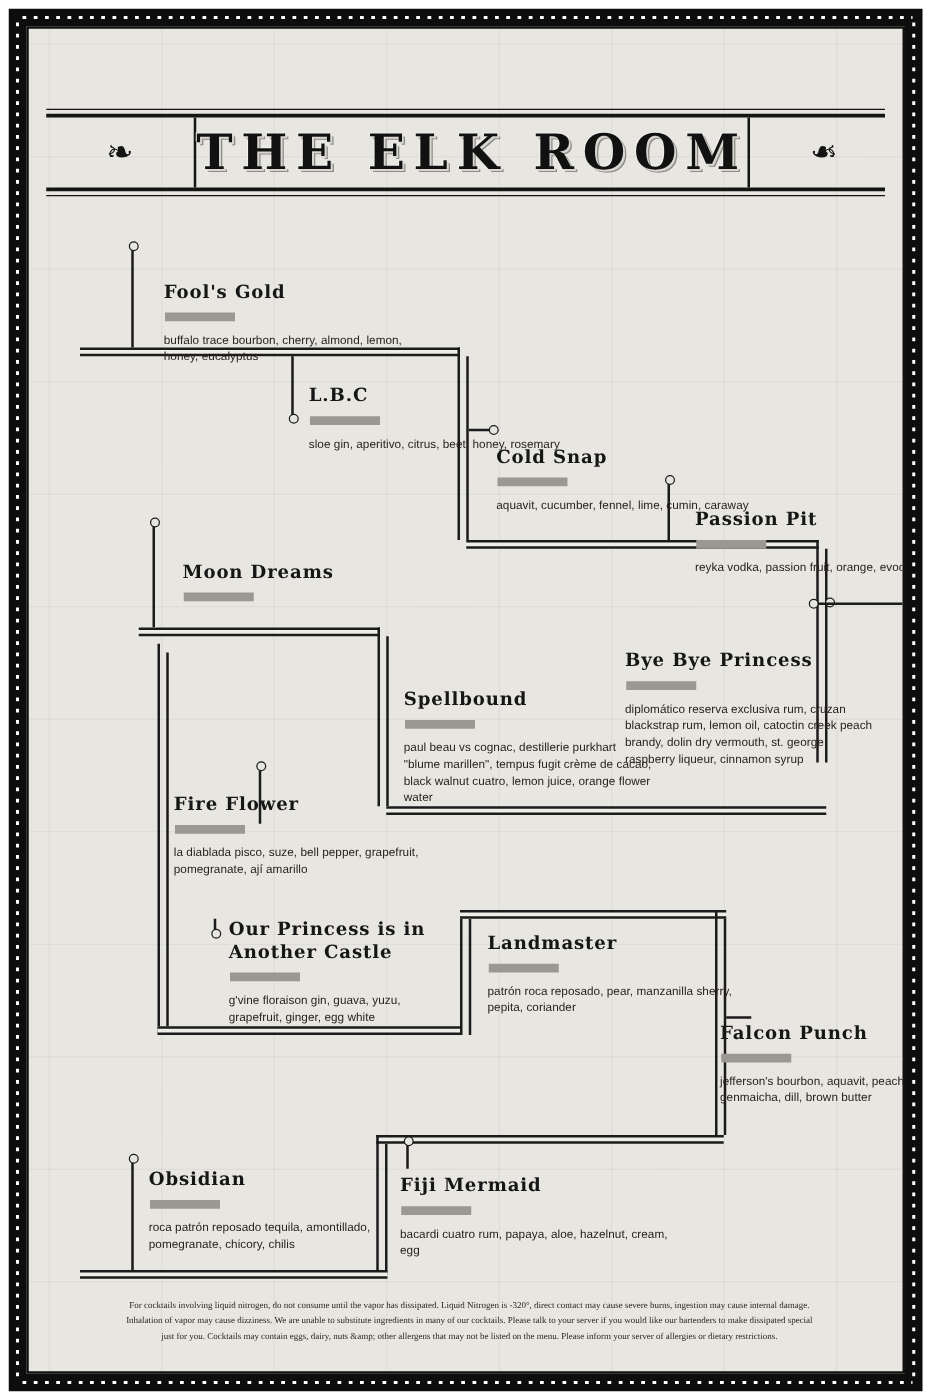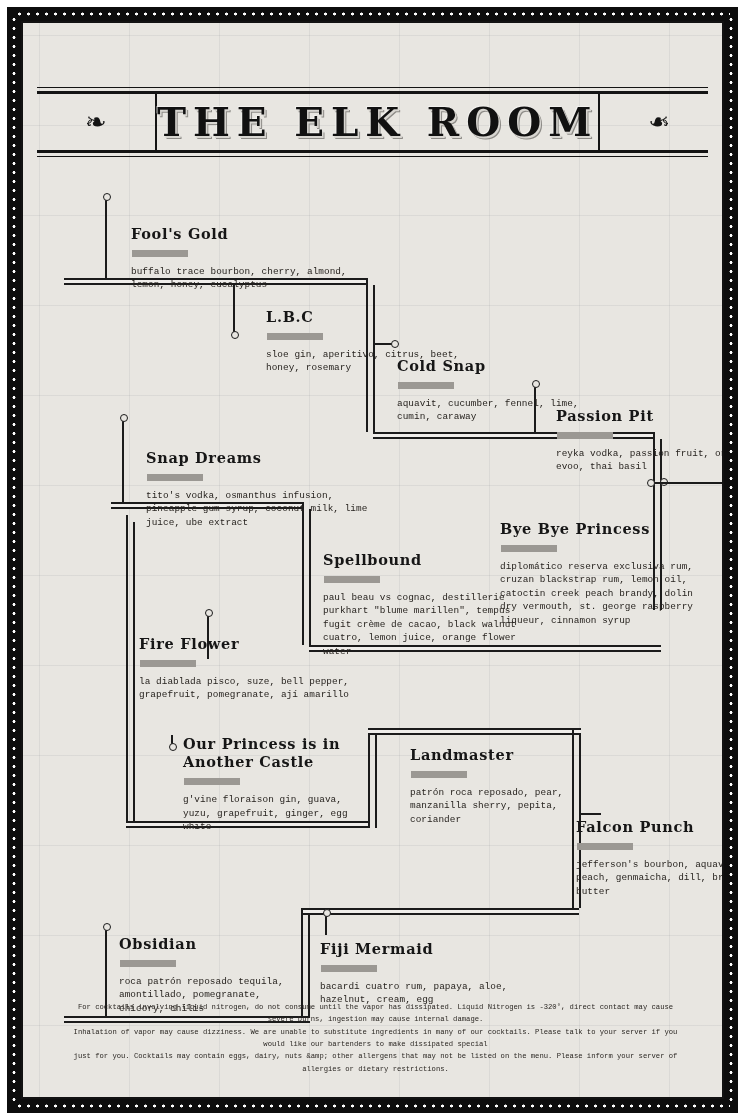--- a/index.html
+++ b/index.html
@@ -146,32 +146,32 @@
     color: #161616;
     line-height: 1.25;
     white-space: pre-line;
   }
   .price-bar {
     width: 56px; height: 7px;
     background: #9b9893;
     margin: 7px 0 8px 1px;
   }
   .ingredients {
-    font-family: Liberation Mono, monospace;
+    font-family: Liberation Sans, sans-serif;
     font-size: 9.4px;
     line-height: 1.42;
     color: #27231f;
     letter-spacing: .05px;
   }
 
   
   .footer {
     position: absolute; left: 50px; right: 44px; bottom: 22px;
     text-align: center;
-    font-family: Liberation Mono, monospace;
+    font-family: Liberation Serif, serif;
     font-size: 7.2px;
     line-height: 1.72;
     color: #2a2622;
   }
 </style>
 </head>
 <body>
 
 <div class="page">
   <div class="frame-outer">
@@ -245,21 +245,21 @@
         <div class="stem" style="left:82px; top:906px; height:91px;"></div>
         <div class="shelf" style="left:41px; top:993px; width:246px;"></div>
 
         <div class="item" style="left:108px; top:202px; width:220px;">
           <div class="item-name">Fool's Gold</div>
           <div class="price-bar"></div>
           <div class="ingredients">buffalo trace bourbon, cherry,
 almond, lemon, honey, eucalyptus</div>
         </div>
 
-        <div class="item" style="left:243px; top:285px; width:215px;">
+        <div class="item" style="left:224px; top:285px; width:215px;">
           <div class="item-name">L.B.C</div>
           <div class="price-bar"></div>
           <div class="ingredients">sloe gin, aperitivo, citrus,
 beet, honey, rosemary</div>
         </div>
 
         <div class="item" style="left:374px; top:334px; width:215px;">
           <div class="item-name">Cold Snap</div>
           <div class="price-bar"></div>
           <div class="ingredients">aquavit, cucumber, fennel,
@@ -267,25 +267,22 @@
         </div>
 
         <div class="item" style="left:533px; top:384px; width:215px;">
           <div class="item-name">Passion Pit</div>
           <div class="price-bar"></div>
           <div class="ingredients">reyka vodka, passion fruit,
 orange, evoo, thai basil</div>
         </div>
 
         <div class="item" style="left:123px; top:426px; width:230px;">
-          <div class="item-name">Snap Dreams</div>
-          <div class="price-bar"></div>
-          <div class="ingredients">tito's vodka, osmanthus infusion,
-pineapple gum syrup, coconut milk,
-lime juice, ube extract</div>
+          <div class="item-name">Moon Dreams</div>
+          <div class="price-bar"></div>
         </div>
 
         <div class="item" style="left:477px; top:497px; width:200px;">
           <div class="item-name">Bye Bye Princess</div>
           <div class="price-bar"></div>
           <div class="ingredients">diplomático reserva exclusiva rum,
 cruzan blackstrap rum, lemon oil,
 catoctin creek peach brandy, dolin
 dry vermouth, st. george raspberry
 liqueur, cinnamon syrup</div>
@@ -309,21 +306,21 @@
 grapefruit, ginger, egg white</div>
         </div>
 
         <div class="item" style="left:116px; top:612px; width:215px;">
           <div class="item-name">Fire Flower</div>
           <div class="price-bar"></div>
           <div class="ingredients">la diablada pisco, suze, bell pepper,
 grapefruit, pomegranate, ají amarillo</div>
         </div>
 
-        <div class="item" style="left:387px; top:723px; width:200px;">
+        <div class="item" style="left:367px; top:723px; width:200px;">
           <div class="item-name">Landmaster</div>
           <div class="price-bar"></div>
           <div class="ingredients">patrón roca reposado, pear,
 manzanilla sherry, pepita, coriander</div>
         </div>
 
         <div class="item" style="left:553px; top:795px; width:170px;">
           <div class="item-name">Falcon Punch</div>
           <div class="price-bar"></div>
           <div class="ingredients">jefferson's bourbon, aquavit,

